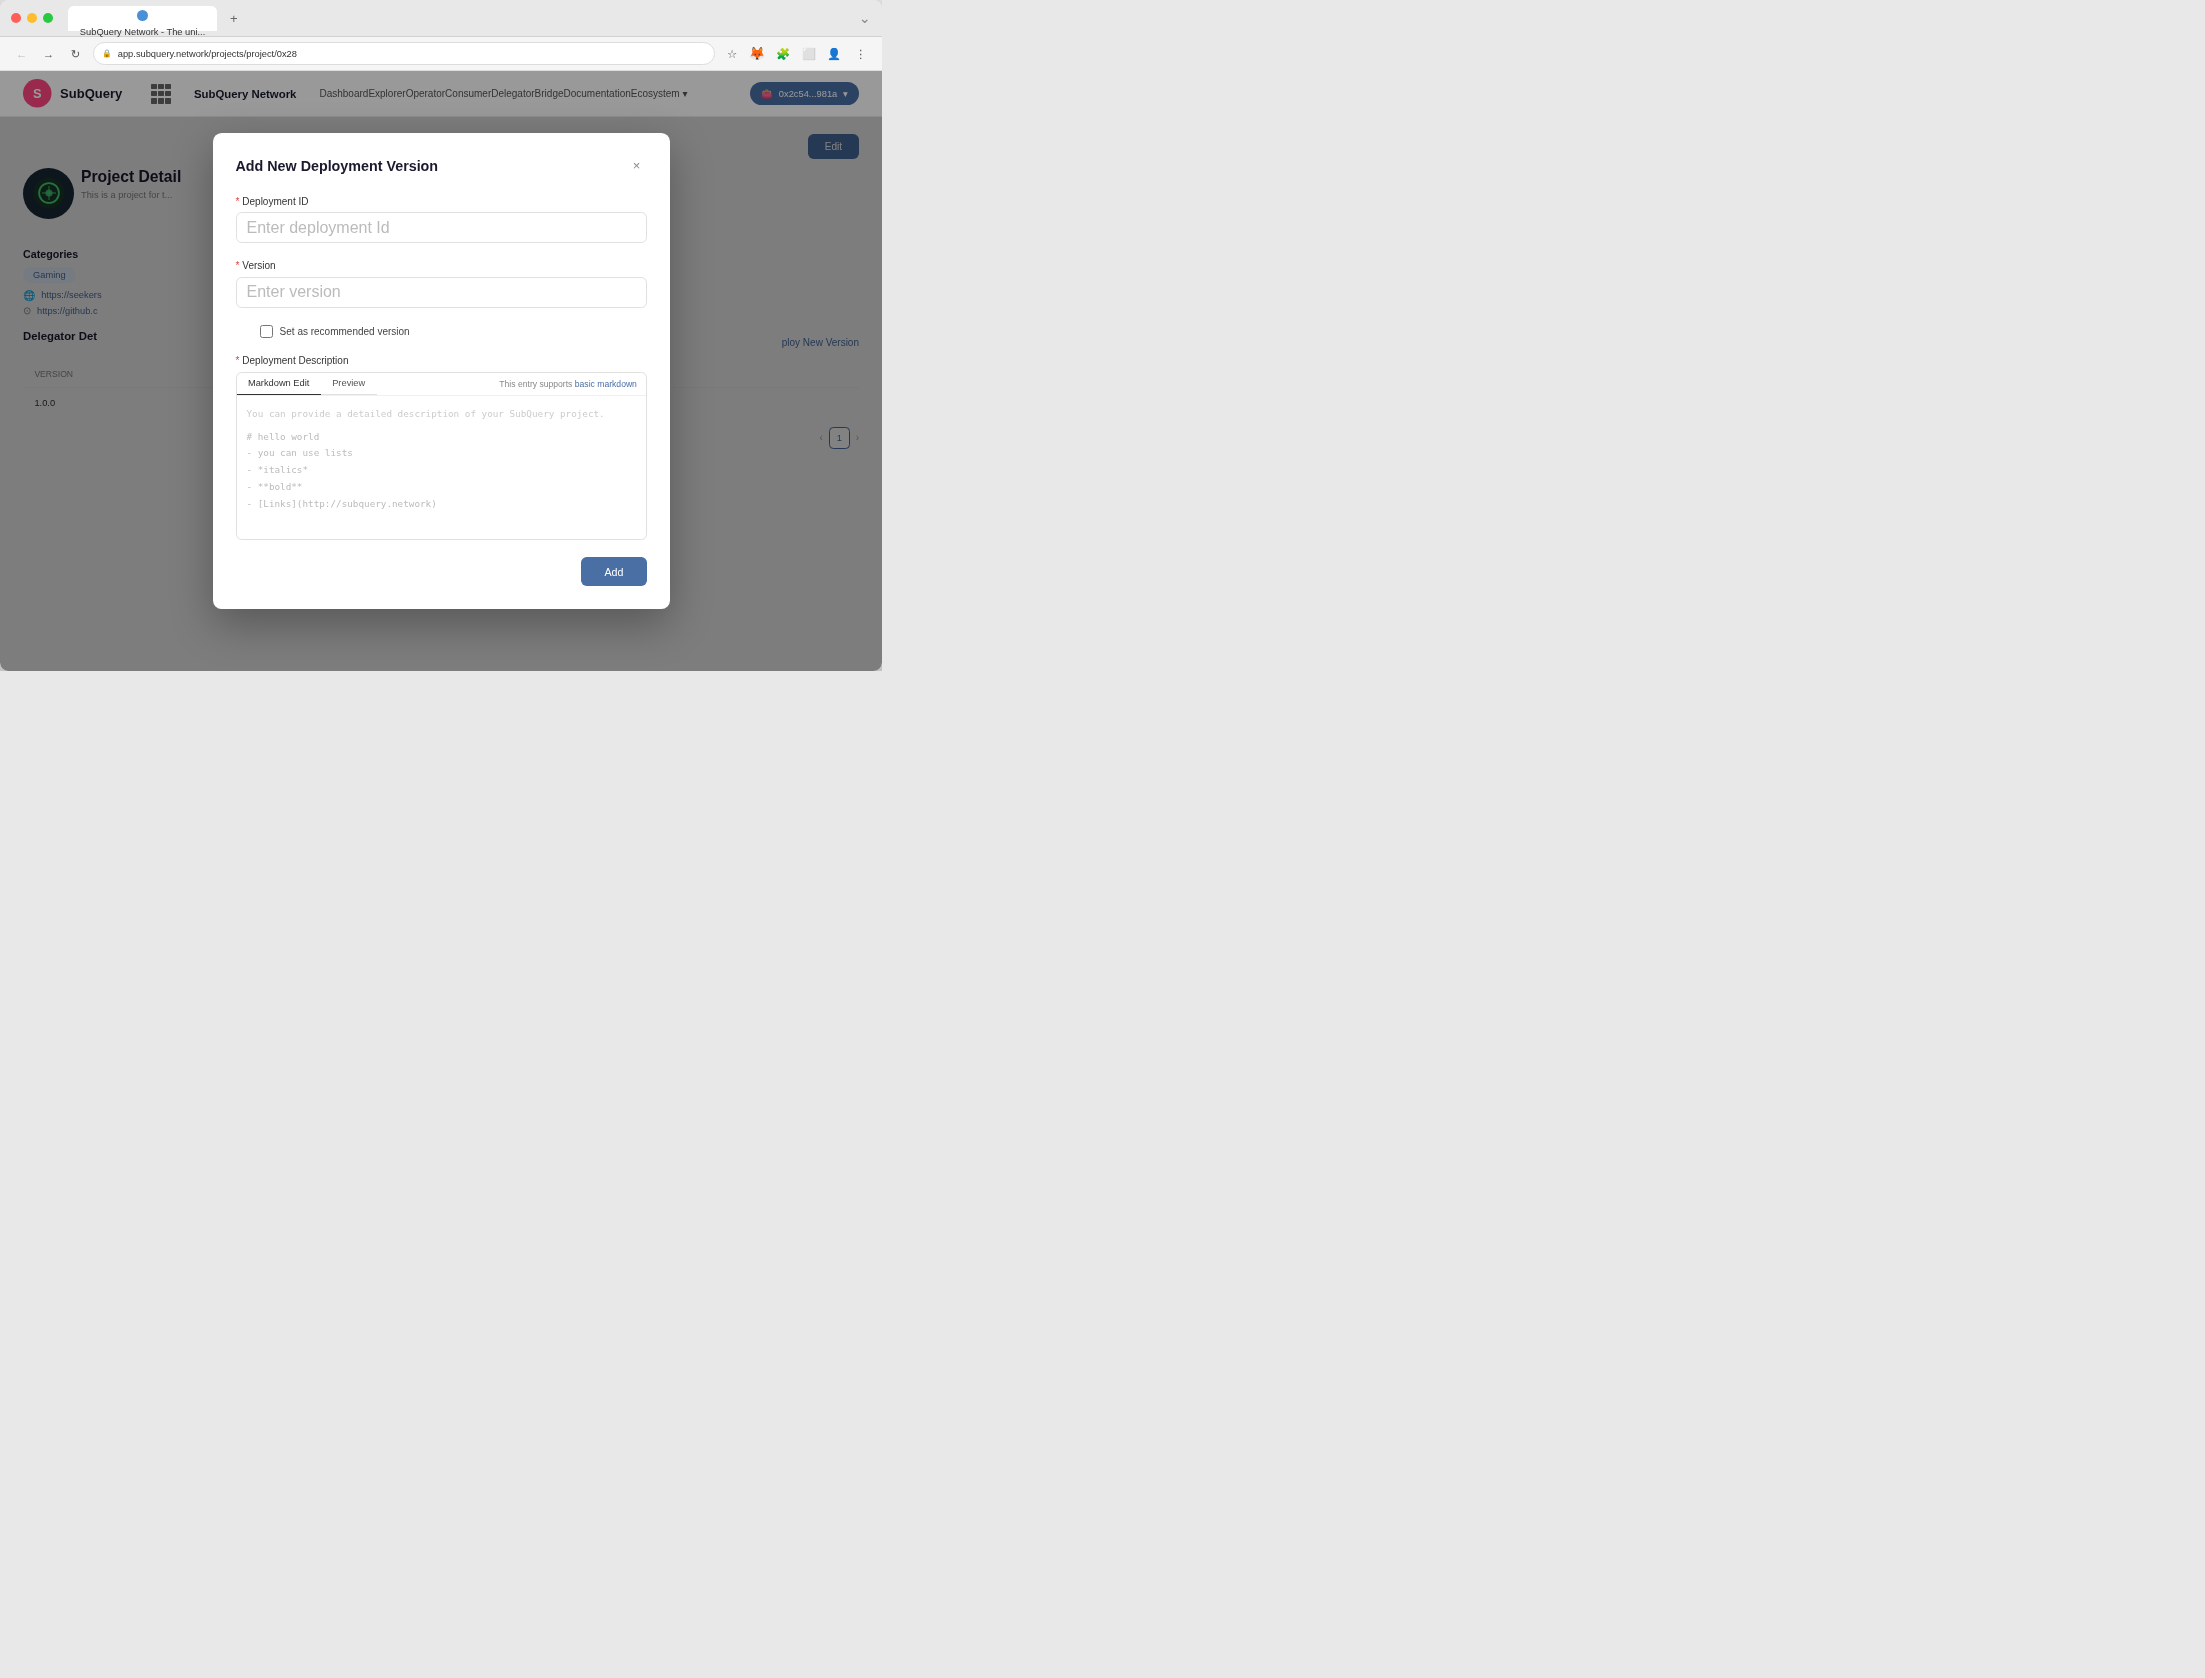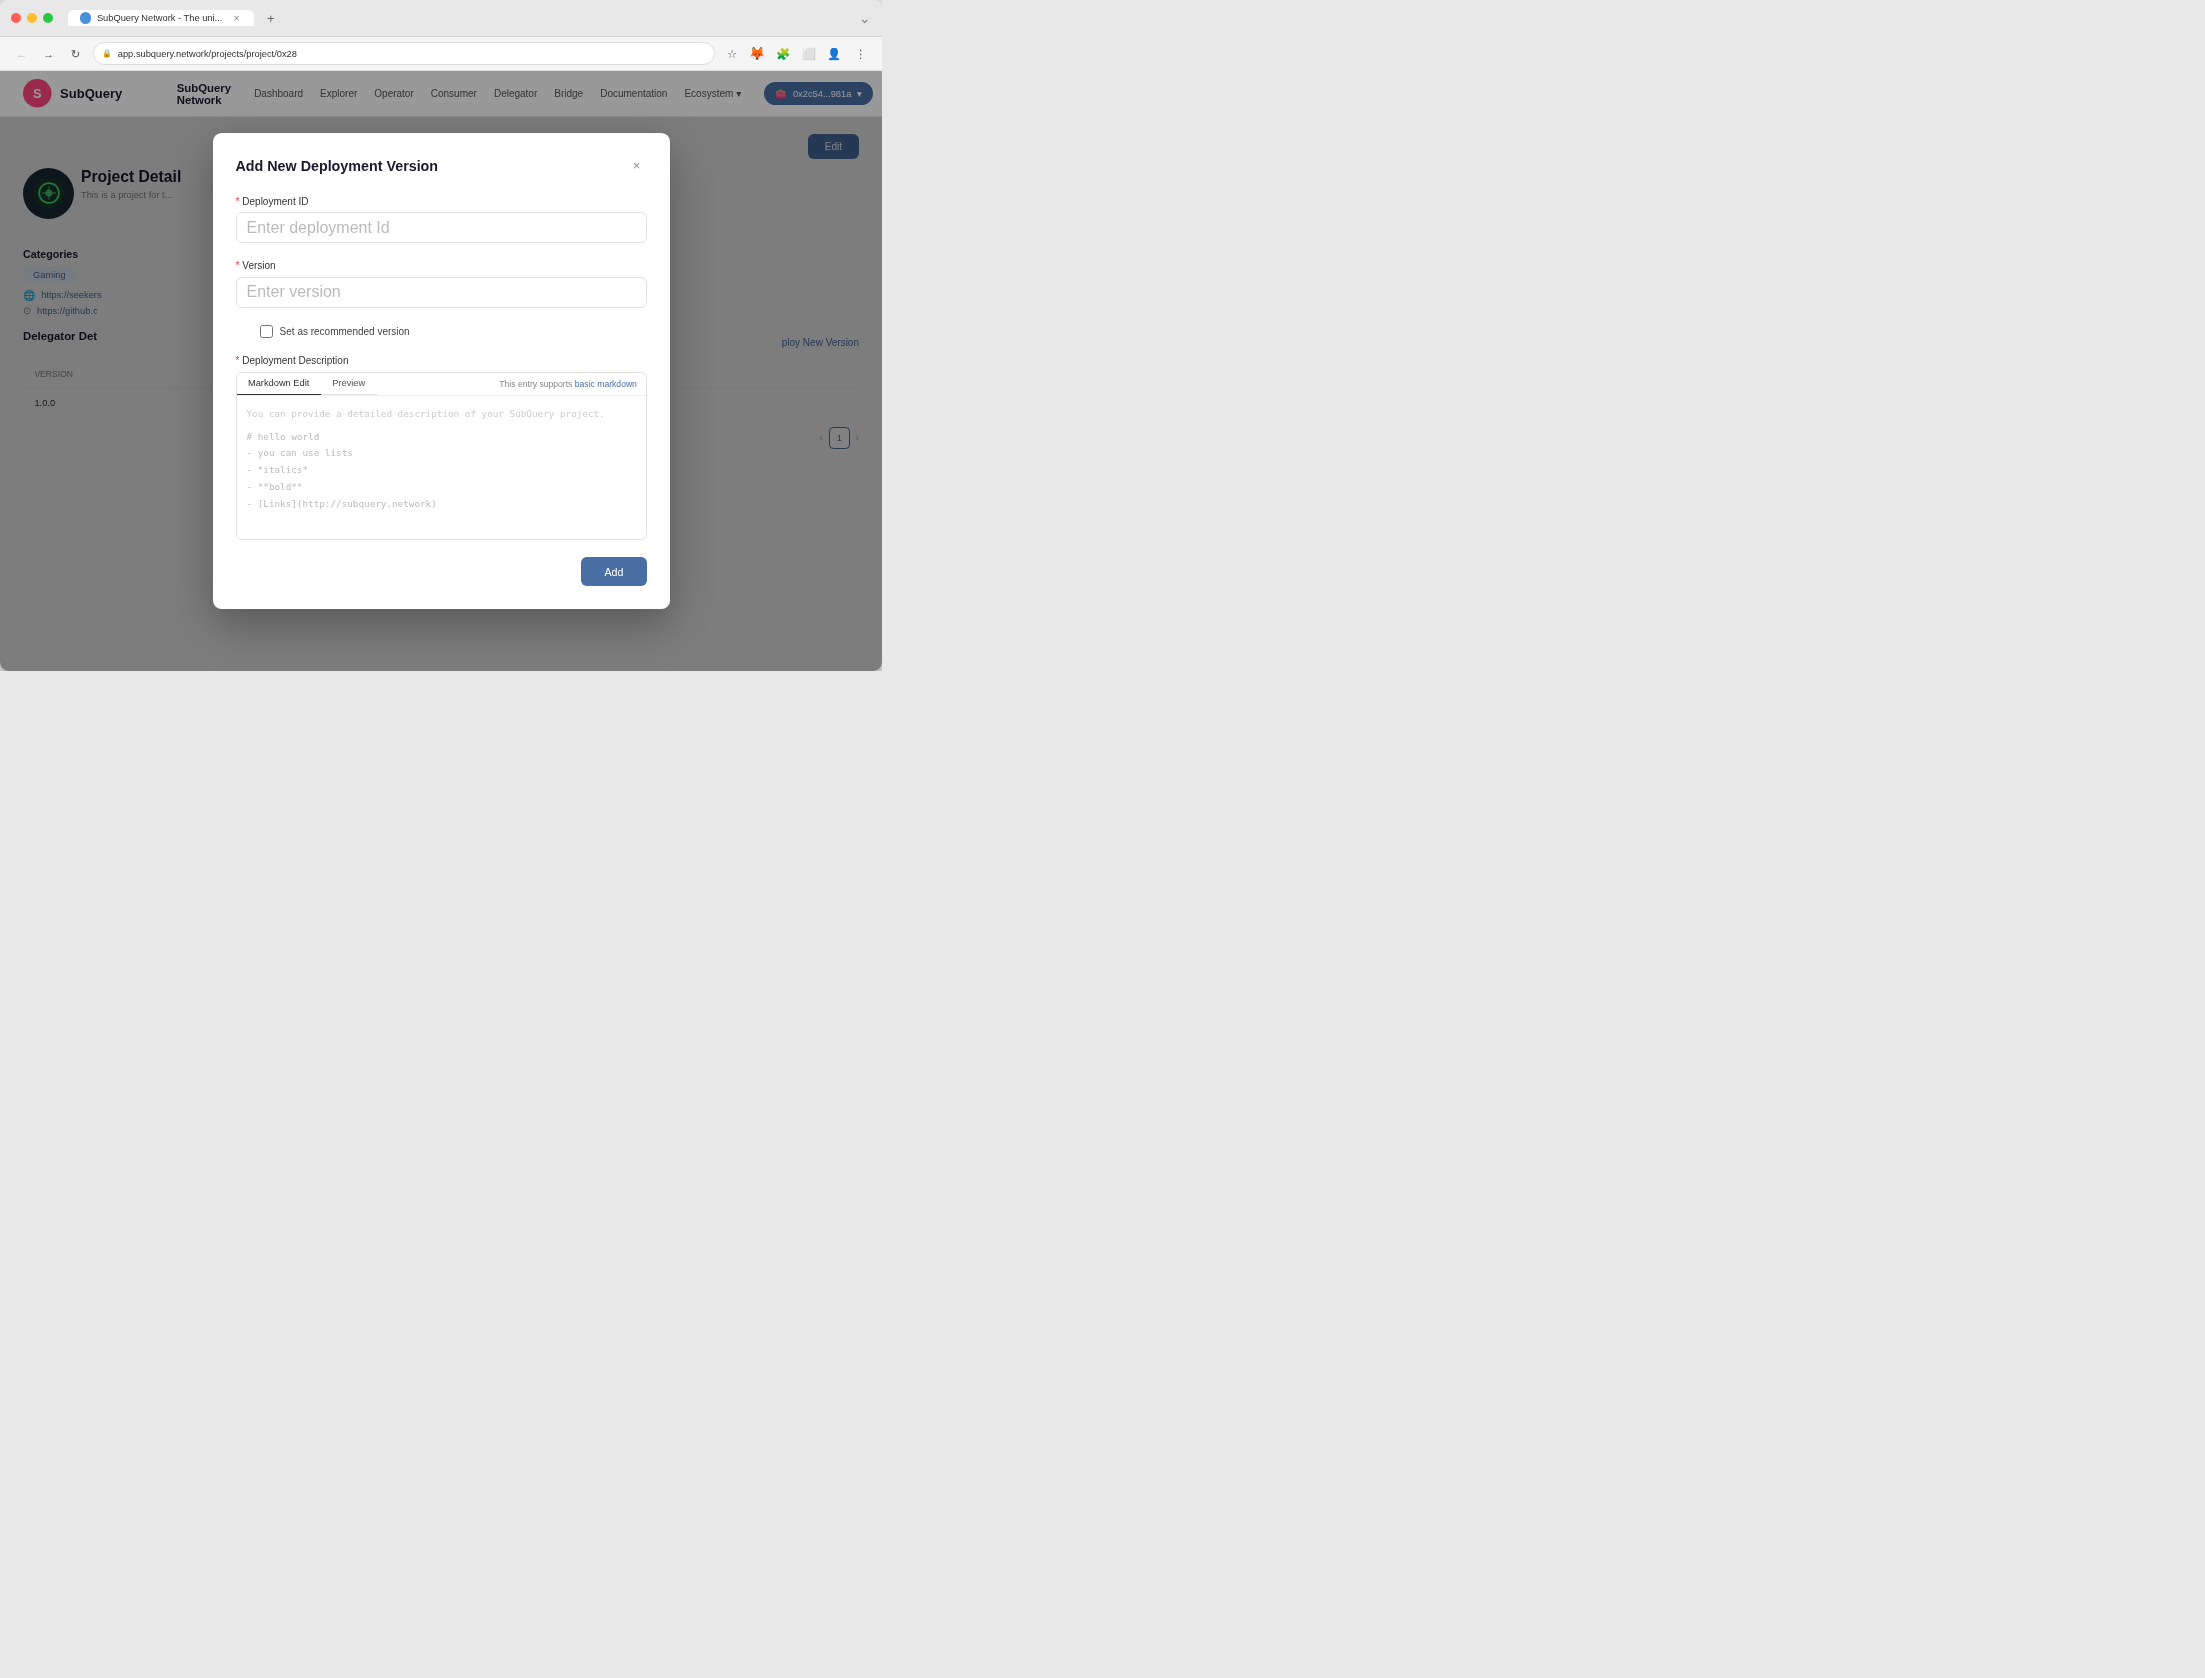--- a/index.html
+++ b/index.html
@@ -51,22 +51,23 @@
 
     .browser-tab {
       display: flex;
       align-items: center;
       background: #ffffff;
       border-radius: 5.7px 5.7px 0 0;
       padding: 4.3px 11.4px;
       gap: 5.7px;
       font-size: 9.3px;
       color: #333;
-      height: 16px;
+      height: 25px;
       margin-left: 8.6px;
+      flex-direction: column;
     }
 
     .tab-favicon {
       width: 11.4px;
       height: 11.4px;
       background: #4a90d9;
       border-radius: 50%;
       flex-shrink: 0;
     }
 
@@ -201,21 +202,20 @@
       cursor: pointer;
     }
 
     .grid-dot {
       background: #666;
       border-radius: 0.7px;
     }
 
     .app-nav {
       display: flex;
-      gap: 17px;
       align-items: center;
       flex: 1;
     }
 
     .nav-item {
       font-size: 10px;
       color: #555;
       cursor: pointer;
       text-decoration: none;
     }

